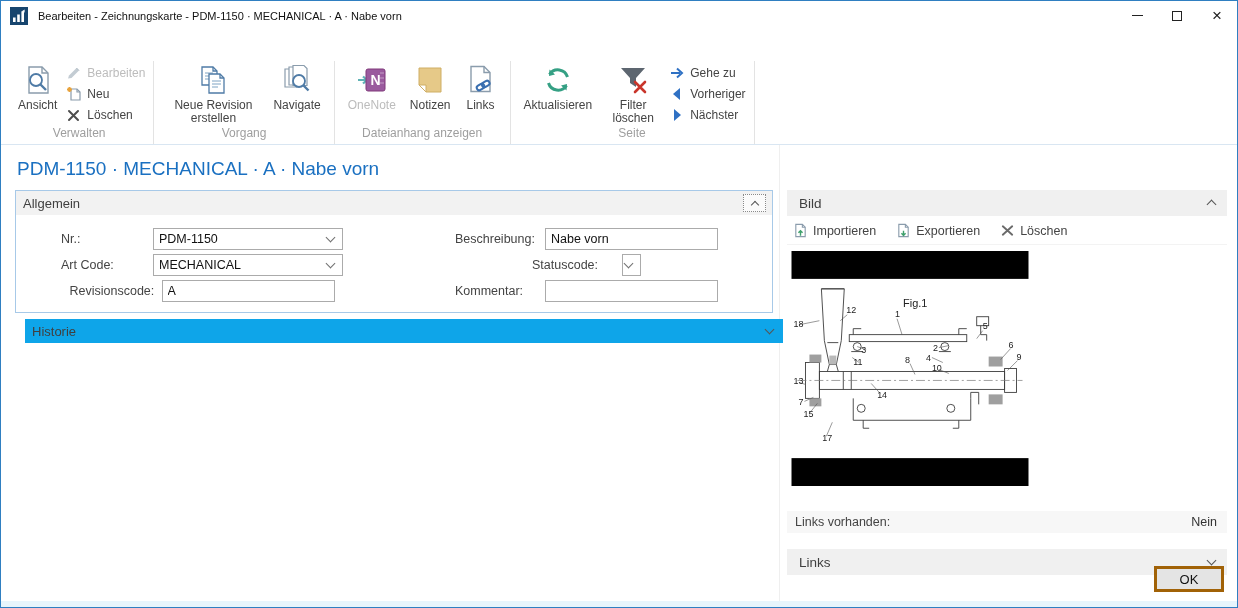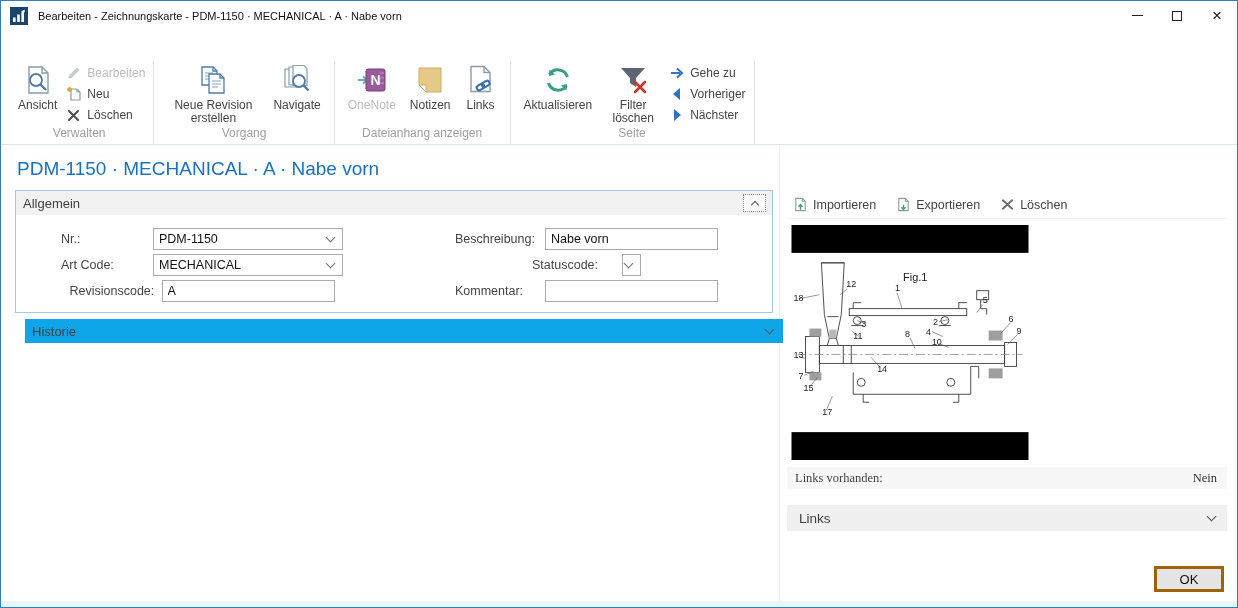--- a/index.html
+++ b/index.html
@@ -65,21 +65,21 @@
   .chev.down { transform:rotate(45deg); margin-top:-3px; }
   .chev.up { transform:rotate(-135deg); margin-top:3px; }
   .bar-chev { margin-left:auto; }
   
   .factbox { position:absolute; left:786px; top:45px; width:440px; }
   .fb-header { height:26px; background:#f0f0f0; display:flex; align-items:center; padding:0 12px; font-size:13.5px; color:#404040; }
   .fb-toolbar { display:flex; align-items:center; gap:20px; padding:7px 6px 6px 6px; font-size:12.5px; color:#444; border-bottom:1px solid #f3f3f3; }
   .fb-tool { display:flex; align-items:center; gap:5px; cursor:default; }
   .fb-tool .ico14 { width:15px; height:15px; }
   .fb-image { margin:6px 0 0 4px; width:238px; height:235px; background:#fff; }
-  .fb-links-row { margin-top:7px; height:22px; background:#f7f7f7; display:flex; align-items:center; padding:0 10px 0 8px; font-size:12.5px; color:#444;font-family:Liberation Serif, serif; }
+  .fb-links-row { margin-top:25px; height:22px; background:#f7f7f7; display:flex; align-items:center; padding:0 10px 0 8px; font-size:12.5px; color:#444; }
   .fb-links-val { margin-left:auto; color:#333; }
   .fb-links-header { margin-top:16px; height:26px; background:#f0f0f0; display:flex; align-items:center; padding:0 12px; font-size:13.5px; color:#404040; }
   
   .ok-btn { position:absolute; right:13px; bottom:9px; width:70px; height:26px; background:#e4e4e4; border:3px solid #a16207; font-size:13px; color:#111; display:flex; align-items:center; justify-content:center; font-family:"Liberation Sans", sans-serif; }
   .bottom-strip { position:absolute; left:0; right:0; bottom:0; height:6px; background:#e7f5fc; }
   svg text { font-family:"Liberation Sans", sans-serif; }
 </style>
 </head>
 <body>
 
@@ -324,20 +324,24 @@
         </div>
       </div>
     </div>
 
     <div class="section-bar" style="top:174px;">
       <span>Historie</span>
       <span class="chev down bar-chev"></span>
     </div>
 
     <div class="factbox">
+      <div class="fb-header">
+        <span>Bild</span>
+        <span class="chev up bar-chev"></span>
+      </div>
       <div class="fb-toolbar">
         <span class="fb-tool">
           <svg class="ico14" viewBox="0 0 16 16">
             <path d="M3 1.5 h7 l3 3 v10 H3 z" fill="#fff" stroke="#8a9cac" stroke-width="1.2"></path>
             <path d="M10 1.5 v3 h3" fill="none" stroke="#8a9cac" stroke-width="1.2"></path>
             <path d="M8 13.5 v-5 M5.8 10.5 L8 8.2 L10.2 10.5" fill="none" stroke="#3fa06c" stroke-width="1.5"></path>
           </svg>
           <span>Importieren</span>
         </span>
         <span class="fb-tool">

